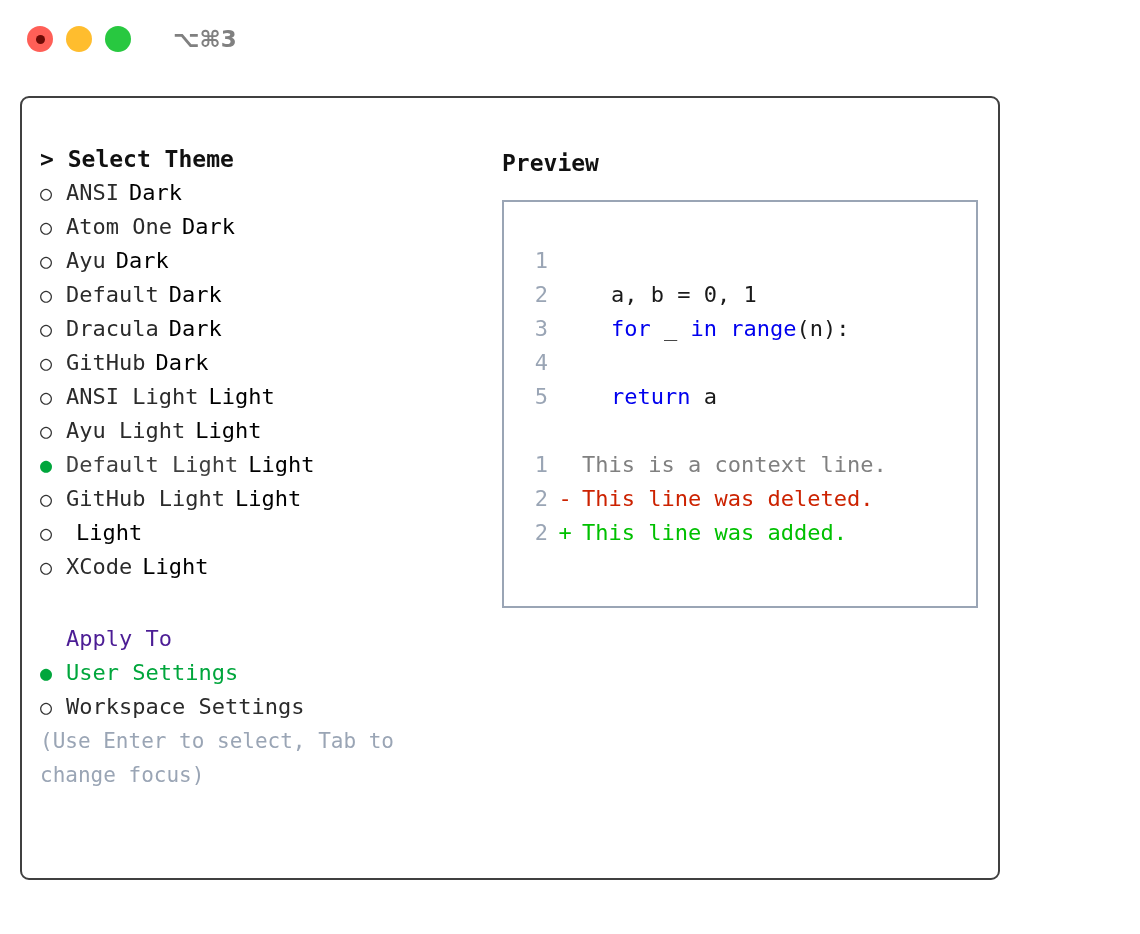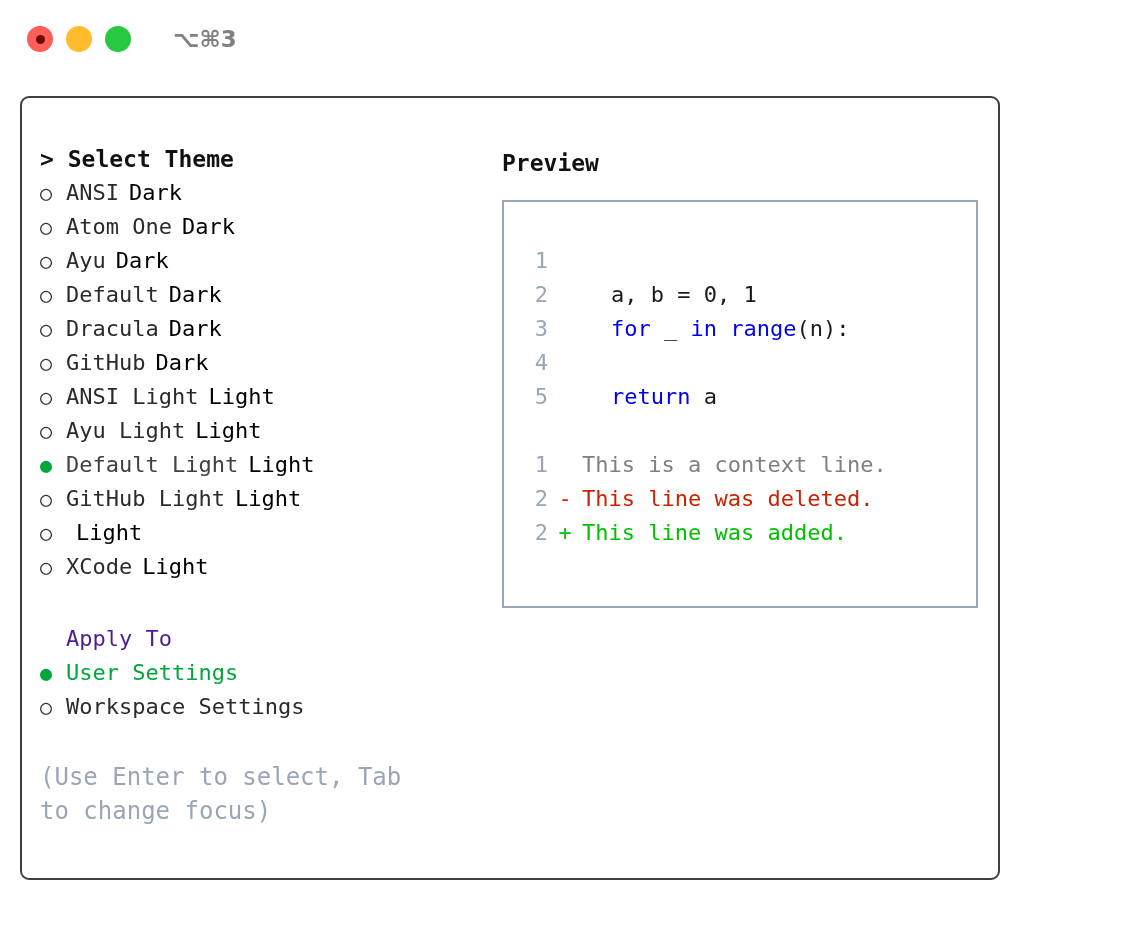--- a/index.html
+++ b/index.html
@@ -146,22 +146,21 @@
     display: flex;
     align-items: baseline;
     line-height: 34px;
     font-size: 22px;
     white-space: pre;
   }
   .apply-row .apply-label { color: #2b2b2b; }
   .apply-row.selected .apply-label { color: #00a63c; }
 
   .hint {
-    margin-top: 36px;
-    font-size: 24px;
+    font-size: 21px;
     color: #9aa5b5;
     line-height: 34px;
     width: 400px;
     white-space: pre-wrap;
   }
 
   
   .right-col {
     position: absolute;
     left: 480px;

